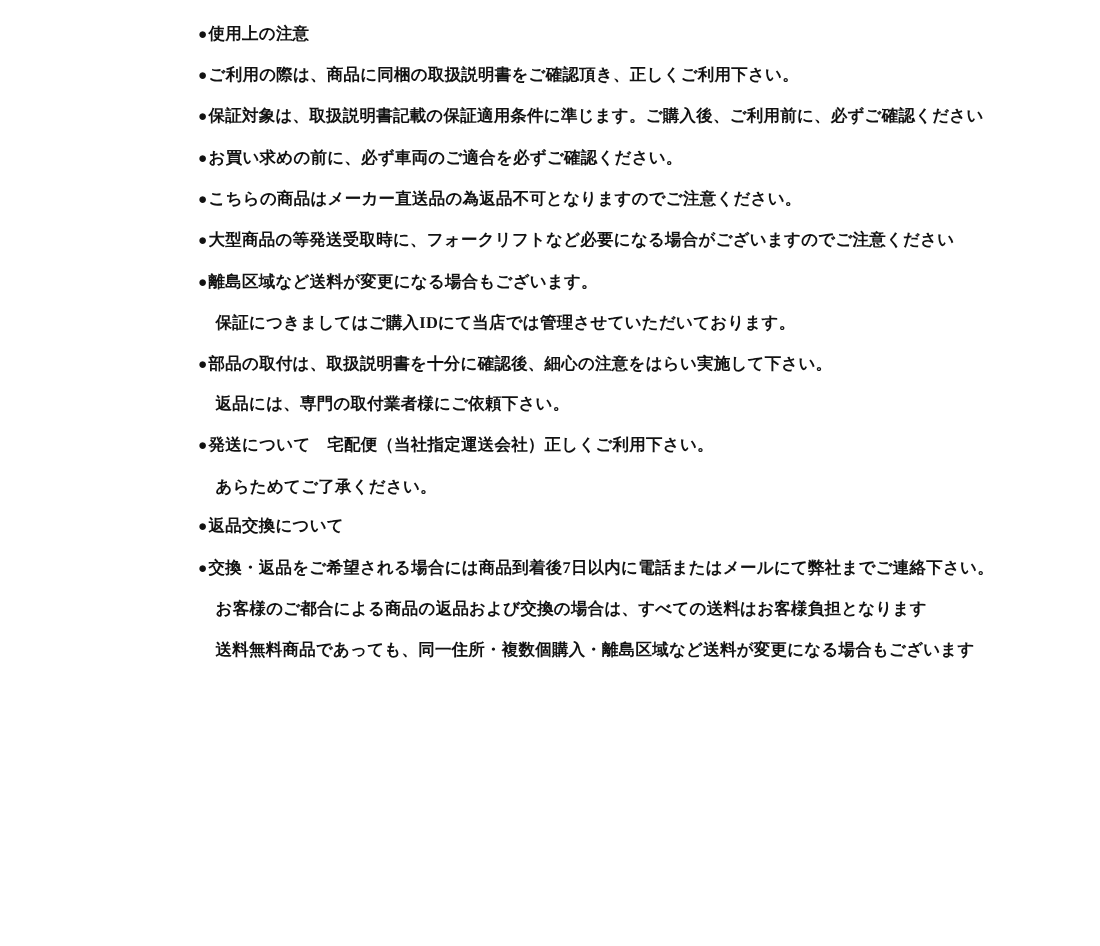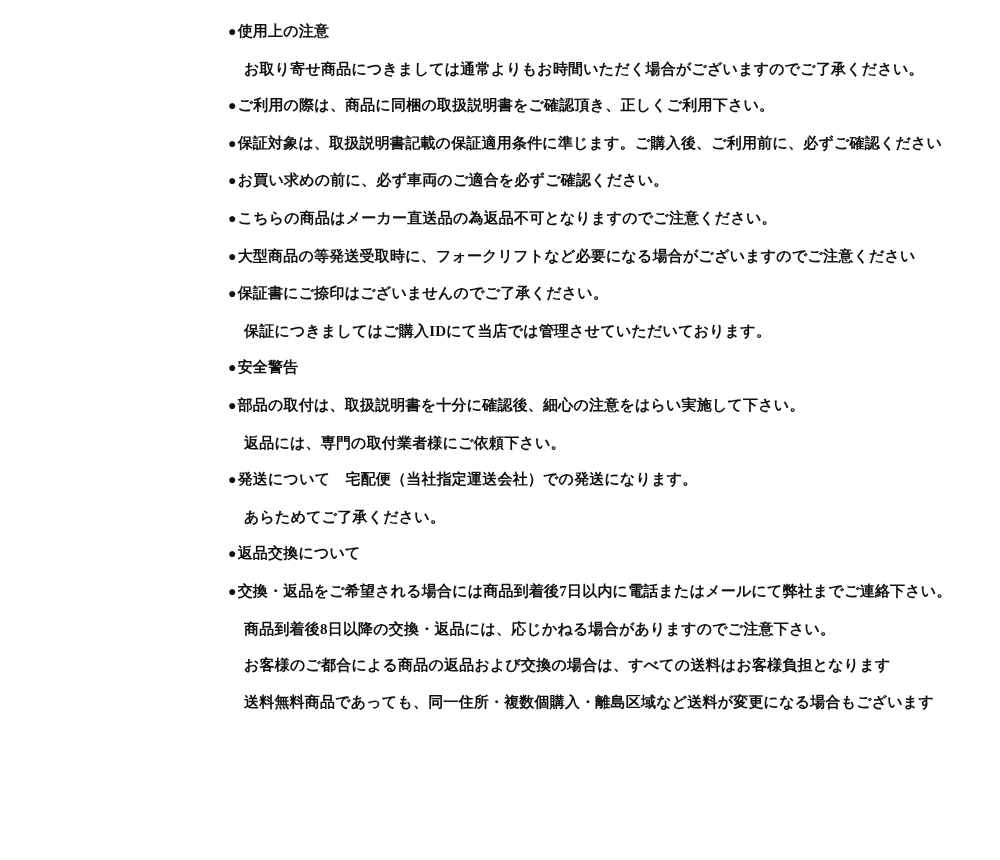--- a/index.html
+++ b/index.html
@@ -19,48 +19,44 @@
     top: 13px;
     width: 790px;
     color: #121212;
   }
   .notice-line {
     font-size: 15px;
     font-weight: bold;
     line-height: 36.6px;
     white-space: nowrap;
     letter-spacing: 0.2px;
-    margin-left: 48px;
   }
   .notice-line.indent {
     padding-left: 16px;
   }
   .bullet-glyph {
     display: inline-block;
     font-size: 14px;
     margin-right: 1px;
     vertical-align: baseline;
   }
 </style>
 </head>
 <body>
 
 <div class="notice-doc">
     <div class="notice-line bullet"><span class="bullet-glyph">●</span><span>使用上の注意</span></div>
-    <div class="notice-line indent"><span>お取り寄せ商品につきましては通常よりもお時間いただく場合がございますのでご了承ください。</span></div>
     <div class="notice-line bullet"><span class="bullet-glyph">●</span><span>ご利用の際は、商品に同梱の取扱説明書をご確認頂き、正しくご利用下さい。</span></div>
     <div class="notice-line bullet"><span class="bullet-glyph">●</span><span>保証対象は、取扱説明書記載の保証適用条件に準じます。ご購入後、ご利用前に、必ずご確認ください</span></div>
     <div class="notice-line bullet"><span class="bullet-glyph">●</span><span>お買い求めの前に、必ず車両のご適合を必ずご確認ください。</span></div>
     <div class="notice-line bullet"><span class="bullet-glyph">●</span><span>こちらの商品はメーカー直送品の為返品不可となりますのでご注意ください。</span></div>
     <div class="notice-line bullet"><span class="bullet-glyph">●</span><span>大型商品の等発送受取時に、フォークリフトなど必要になる場合がございますのでご注意ください</span></div>
-    <div class="notice-line bullet"><span class="bullet-glyph">●</span><span>保証書にご捺印はございませんのでご了承ください。</span></div>
+    <div class="notice-line bullet"><span class="bullet-glyph">●</span><span>離島区域など送料が変更になる場合もございます。</span></div>
     <div class="notice-line indent"><span>保証につきましてはご購入IDにて当店では管理させていただいております。</span></div>
-    <div class="notice-line bullet"><span class="bullet-glyph">●</span><span>安全警告</span></div>
     <div class="notice-line bullet"><span class="bullet-glyph">●</span><span>部品の取付は、取扱説明書を十分に確認後、細心の注意をはらい実施して下さい。</span></div>
     <div class="notice-line indent"><span>返品には、専門の取付業者様にご依頼下さい。</span></div>
-    <div class="notice-line bullet"><span class="bullet-glyph">●</span><span>発送について　宅配便（当社指定運送会社）での発送になります。</span></div>
+    <div class="notice-line bullet"><span class="bullet-glyph">●</span><span>発送について　宅配便（当社指定運送会社）正しくご利用下さい。</span></div>
     <div class="notice-line indent"><span>あらためてご了承ください。</span></div>
     <div class="notice-line bullet"><span class="bullet-glyph">●</span><span>返品交換について</span></div>
     <div class="notice-line bullet"><span class="bullet-glyph">●</span><span>交換・返品をご希望される場合には商品到着後7日以内に電話またはメールにて弊社までご連絡下さい。</span></div>
-    <div class="notice-line indent"><span>商品到着後8日以降の交換・返品には、応じかねる場合がありますのでご注意下さい。</span></div>
     <div class="notice-line indent"><span>お客様のご都合による商品の返品および交換の場合は、すべての送料はお客様負担となります</span></div>
     <div class="notice-line indent"><span>送料無料商品であっても、同一住所・複数個購入・離島区域など送料が変更になる場合もございます</span></div>
   </div>
 
 </body></html>

